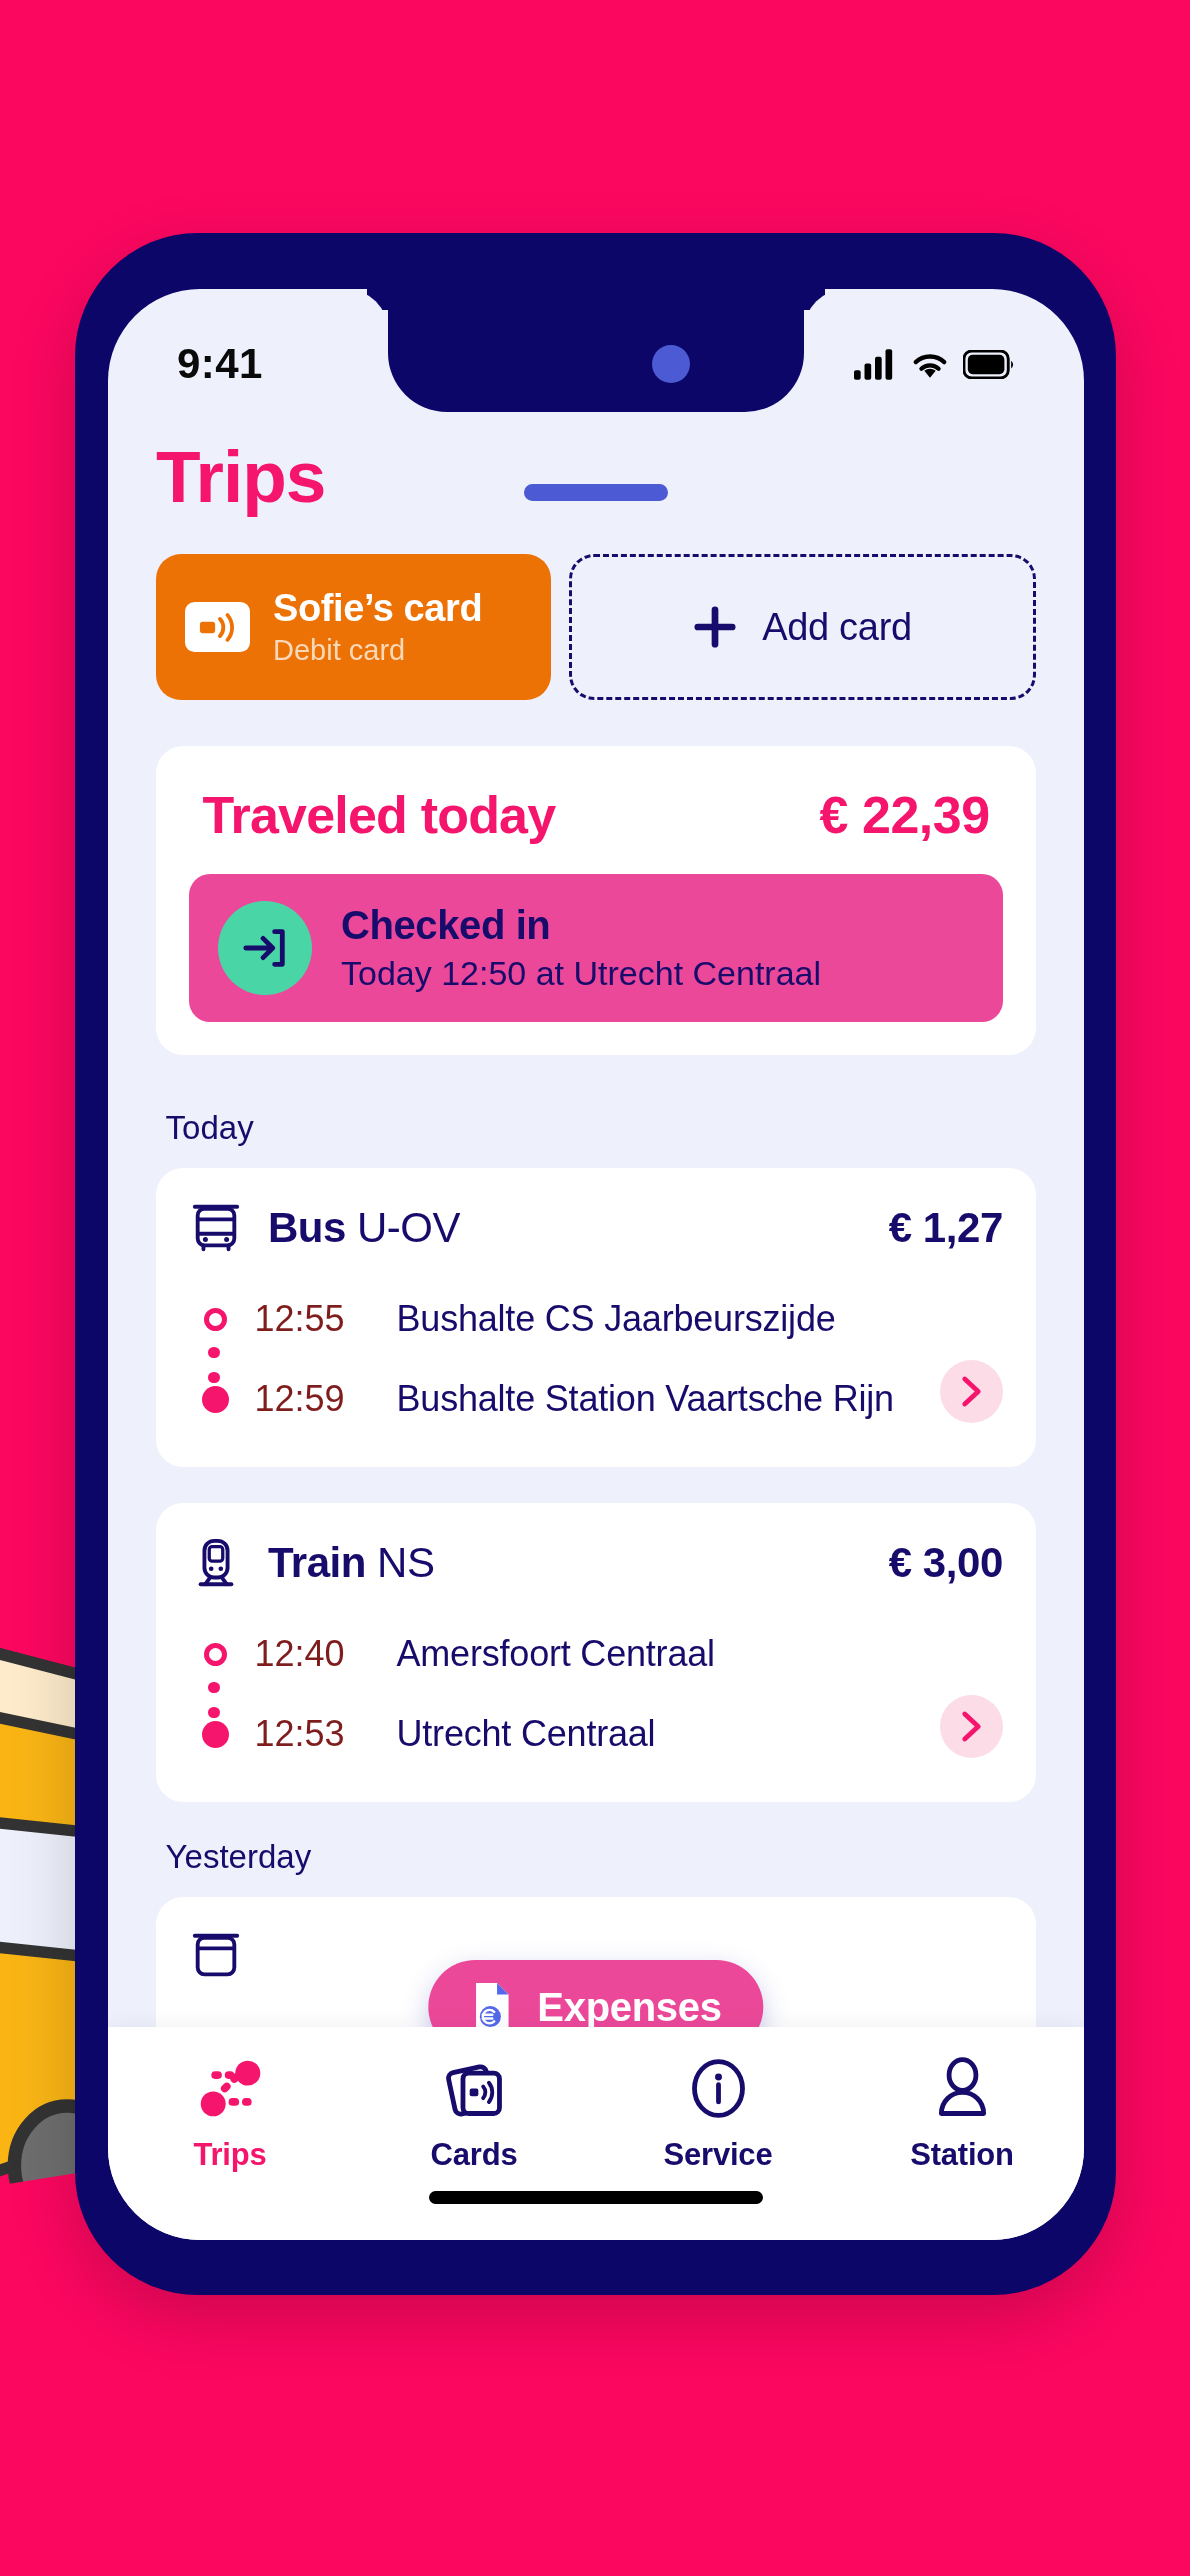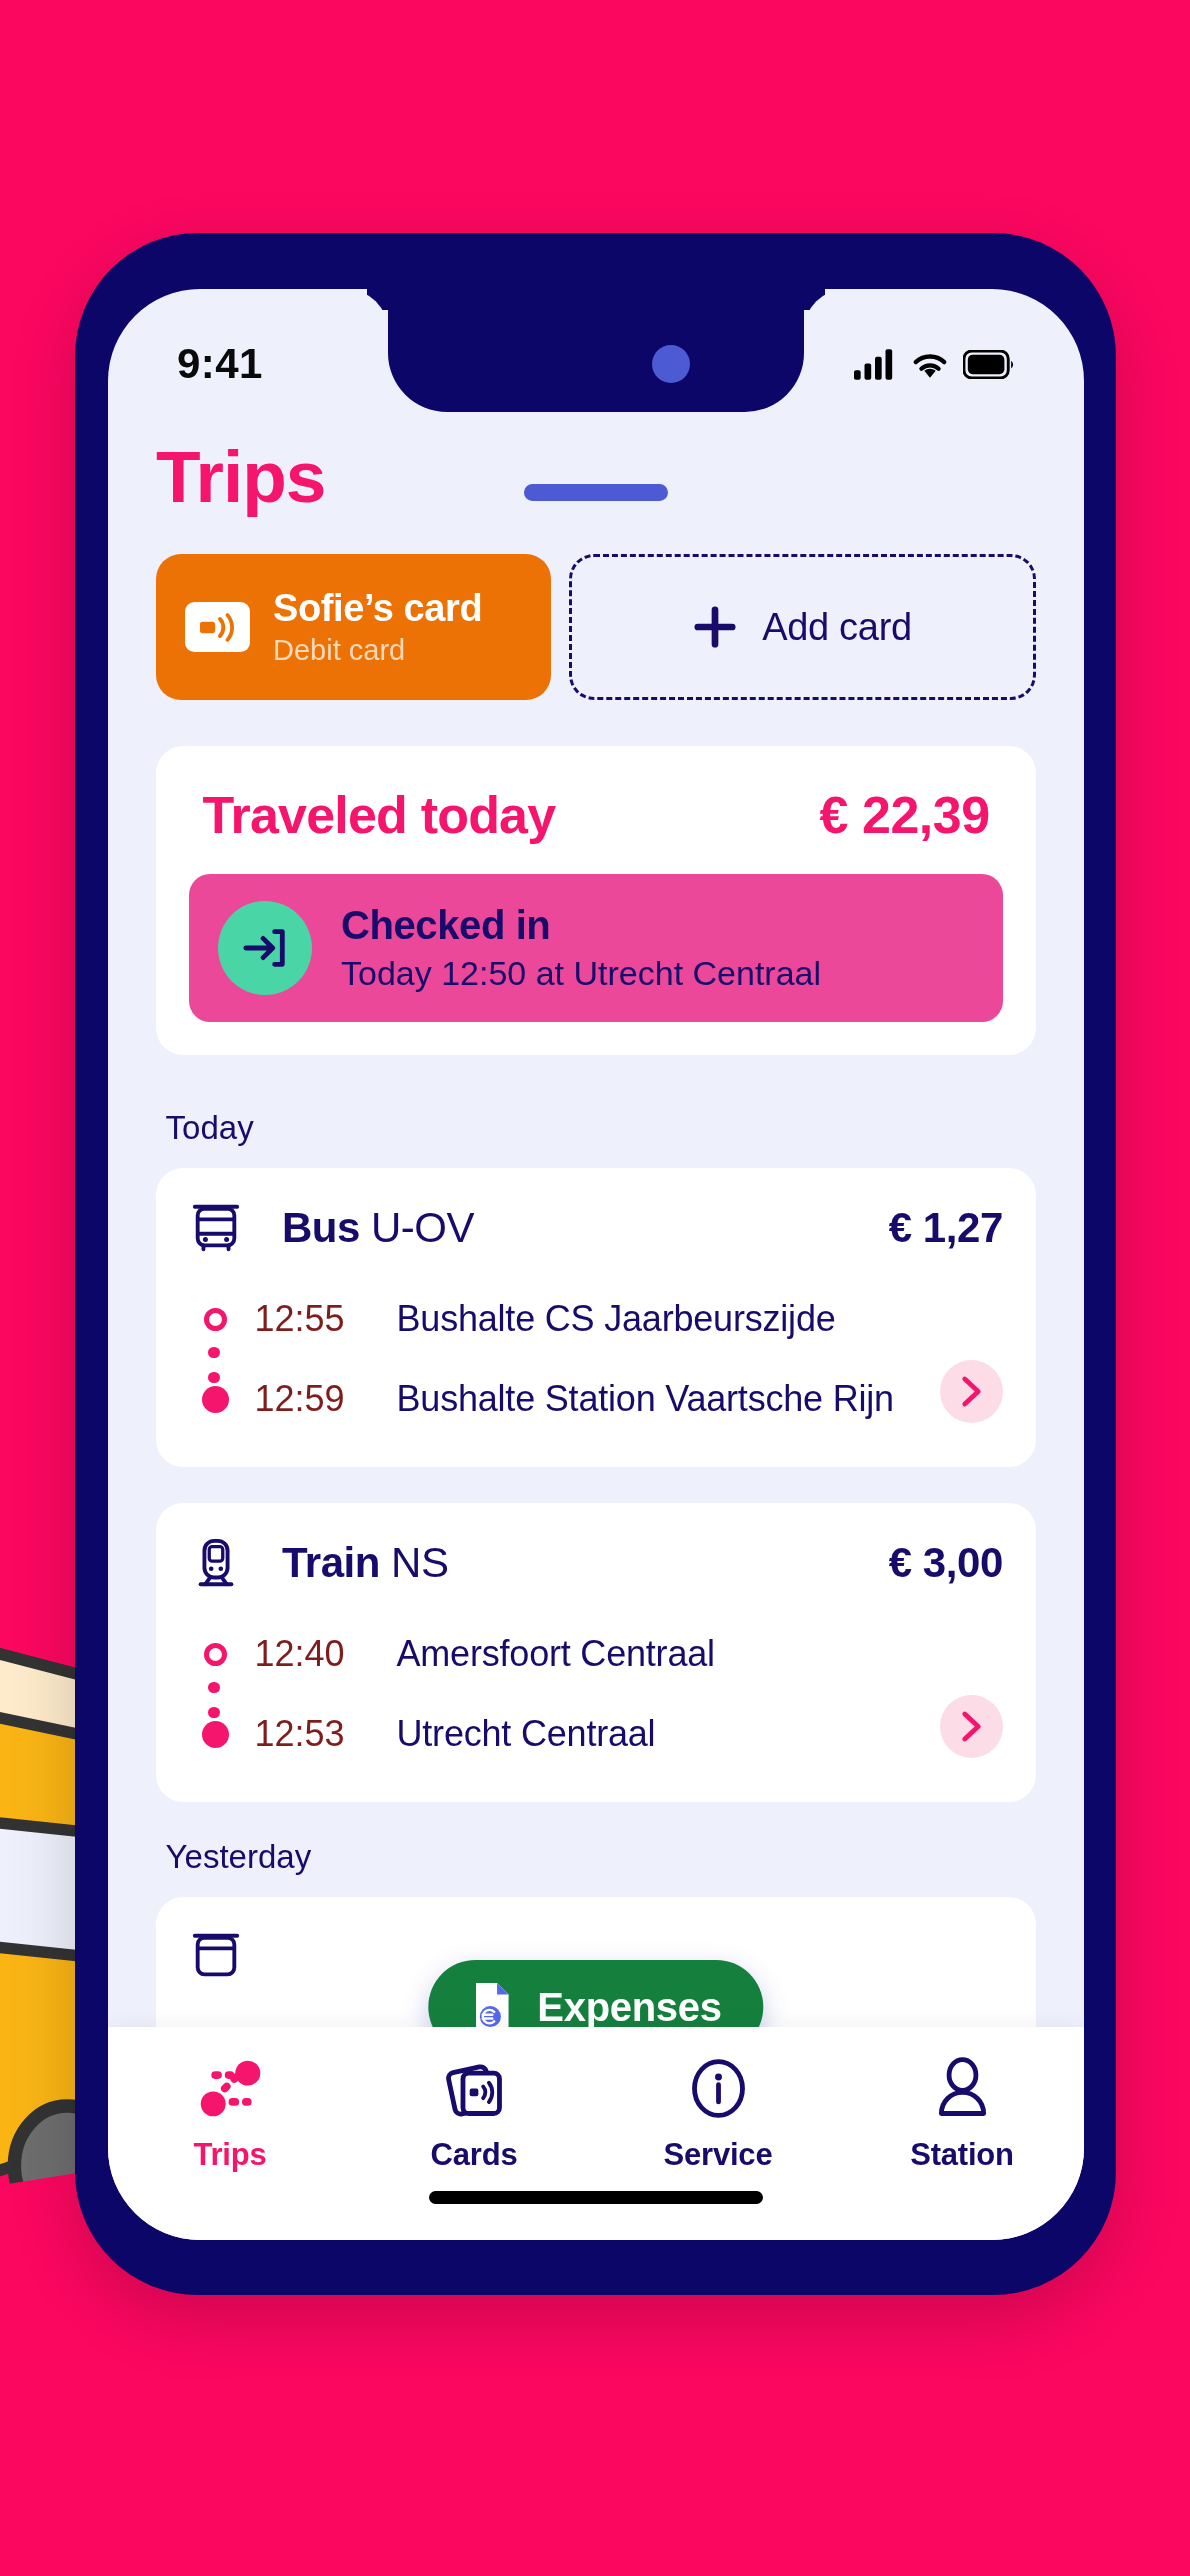--- a/index.html
+++ b/index.html
@@ -114,21 +114,21 @@
   .checkin-text { display:flex; flex-direction:column; gap:5.8px; }
   .checkin-title { font-size:40px; font-weight:700; color:#170B6B; letter-spacing:-0.4px; }
   .checkin-sub { font-size:34px; font-weight:400; color:#170B6B; }
 
   
   .day-label { font-size:33px; color:#170B6B; margin:0 0 21px 9.6px; }
   .trip-card {
     background:#FFFFFF; border-radius:27px; padding:33px 33px 36px 33px;
     margin-bottom:36px; position:relative;
   }
-  .trip-head { display:flex; align-items:center; gap:39px; margin-bottom:33px; }
+  .trip-head { display:flex; align-items:center; gap:25px; margin-bottom:33px; }
   .trip-mode { font-size:42px; color:#170B6B; letter-spacing:-0.5px; }
   .trip-mode b { font-weight:700; }
   .trip-mode span { font-weight:400; }
   .trip-price { margin-left:auto; font-size:42px; font-weight:700; color:#170B6B; letter-spacing:-0.4px; }
   .legs { position:relative; padding-left:11.5px; }
   .leg { display:flex; align-items:center; gap:25px; height:63px; }
   .leg + .leg { margin-top:17px; }
   .leg-dot { width:29px; flex:none; display:flex; justify-content:center; }
   .dot-hollow { width:23px; height:23px; border-radius:50%; border:5.8px solid #F5156C; box-sizing:border-box; }
   .dot-solid  { width:27px; height:27px; border-radius:50%; background:#F5156C; }
@@ -139,21 +139,21 @@
   .chev-btn {
     position:absolute; right:33px; bottom:44px;
     width:63px; height:63px; border-radius:50%; background:#FCDCE7;
     display:flex; align-items:center; justify-content:center;
   }
 
   
   .fab {
     position:absolute; left:50%; transform:translateX(-50%);
     bottom:186px; z-index:20;
-    height:94px; padding:0 42px; border-radius:47px; background:#15803d;
+    height:94px; padding:0 42px; border-radius:47px; background:#ec4899;
     display:flex; align-items:center; gap:23px;
     box-shadow:0 9.6px 27px rgba(60,70,180,.28);
   }
   .fab-label { font-size:40px; font-weight:700; color:#FFFFFF; letter-spacing:-0.3px; }
 
   
   .tabbar {
     position:absolute; left:0; right:0; bottom:0; height:213px;
     background:#FFFFFF; z-index:25;
     display:flex; align-items:flex-start; padding-top:25px;

